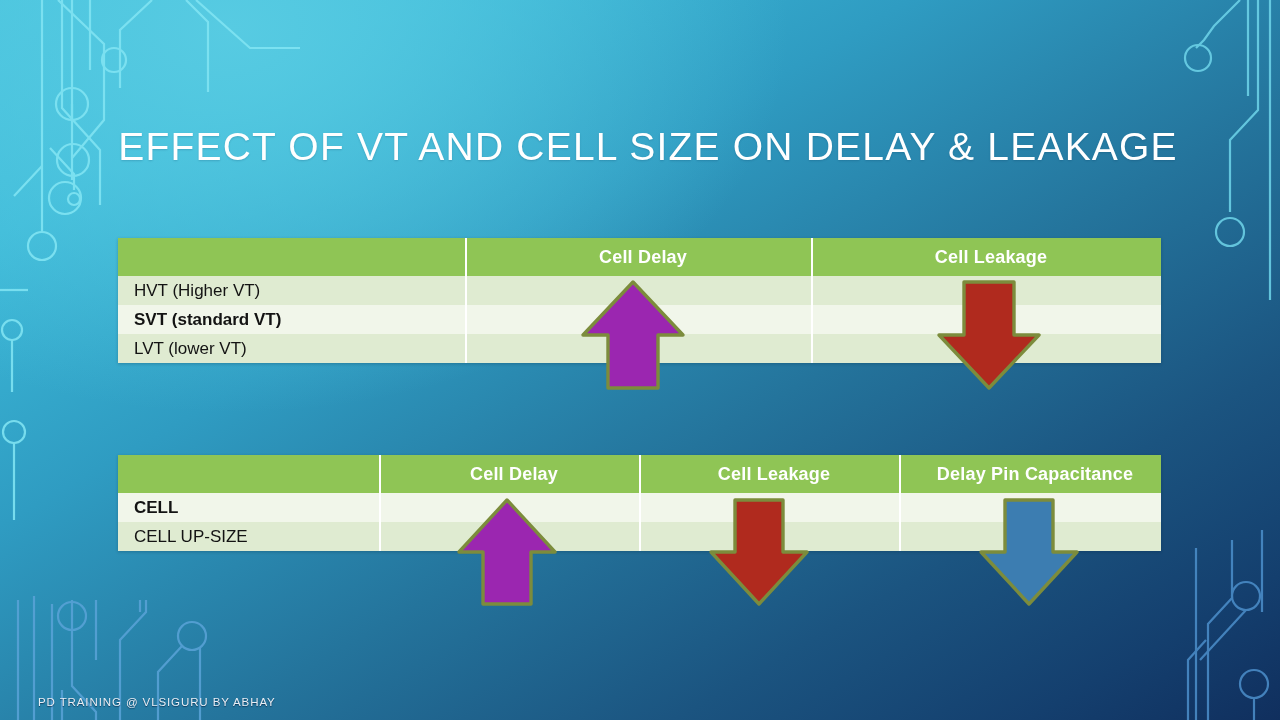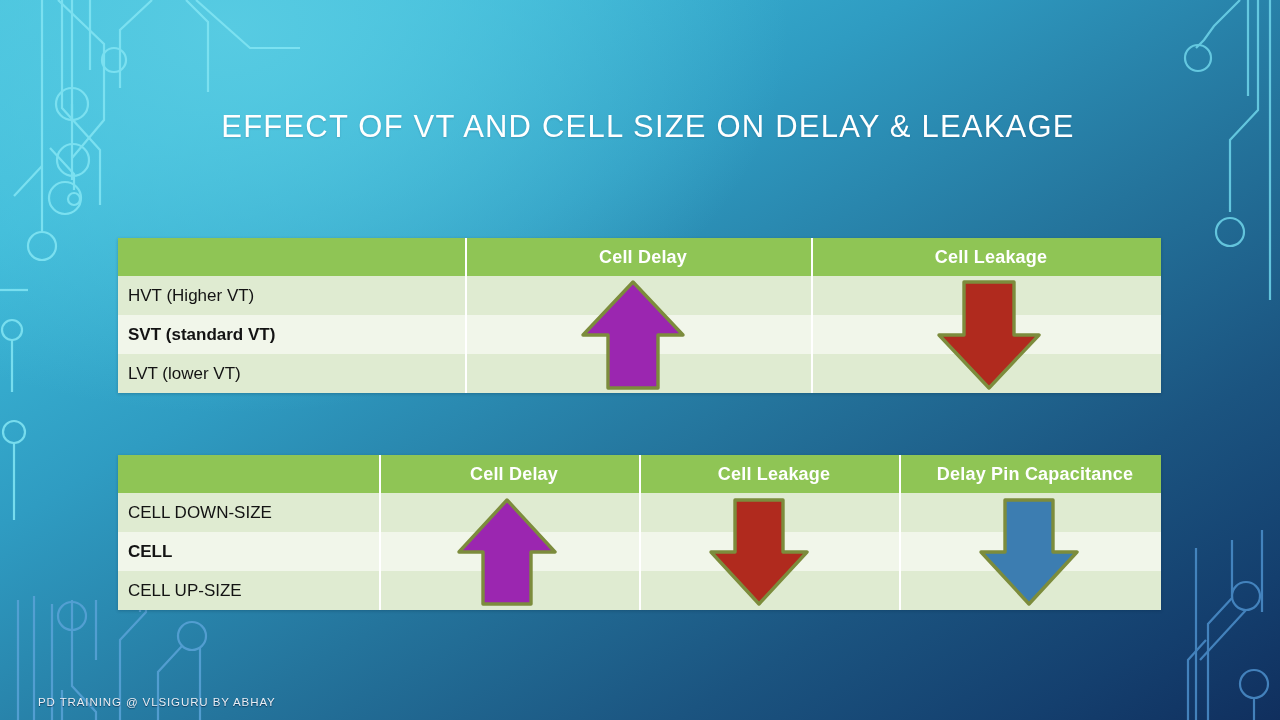--- a/index.html
+++ b/index.html
@@ -29,24 +29,24 @@
   
   .circuit {
     position:absolute; top:0; left:0;
     width:1280px; height:720px;
     pointer-events:none;
   }
 
   
   #title {
     position:absolute;
-    left:118px; top:96px;
+    left:118px; top:116px;
     width:1060px;
     color:#ffffff;
-    font-size:31px;
+    font-size:39px;
     font-weight:400;
     letter-spacing:1.2px;
     line-height:62px;
     text-align:center;
     white-space:nowrap;
     text-shadow:0 1px 2px rgba(0,40,70,.18);
   }
 
   
   .tbl {
@@ -69,22 +69,22 @@
     letter-spacing:.2px;
     padding-left:8px;
   }
   .tbl .hdr-cell.last { border-right:none; }
   .tbl .hdr-blank { background:#8fc555; border-right:2px solid #ffffff; }
 
   .tbl .lbl {
     background:#dfebd1;
     color:#131313;
     font-size:17px;
-    height:39px;
-    padding-left:10px;
+    height:29px;
+    padding-left:16px;
     vertical-align:middle;
     border-right:2px solid #ffffff;
     white-space:nowrap;
   }
   .tbl tr.alt .lbl { background:#f1f6ea;font-weight:bold; }
 
   .tbl .cellbody { background:#dfebd1; border-right:2px solid #ffffff; }
   .tbl tr.alt .cellbody { background:#f1f6ea; }
   .tbl .cellbody.last { border-right:none; }
 
@@ -229,26 +229,20 @@
     </colgroup>
     <thead>
       <tr>
         <th class="hdr-cell hdr-blank"></th>
         <th class="hdr-cell">Cell Delay</th>
         <th class="hdr-cell">Cell Leakage</th>
         <th class="hdr-cell last">Delay Pin Capacitance</th>
       </tr>
     </thead>
     <tbody>
-      <tr>
-        <td class="lbl">CELL DOWN-SIZE</td>
-        <td class="cellbody"></td>
-        <td class="cellbody"></td>
-        <td class="cellbody last"></td>
-      </tr>
       <tr class="alt">
         <td class="lbl">CELL</td>
         <td class="cellbody"></td>
         <td class="cellbody"></td>
         <td class="cellbody last"></td>
       </tr>
       <tr>
         <td class="lbl">CELL UP-SIZE</td>
         <td class="cellbody"></td>
         <td class="cellbody"></td>

